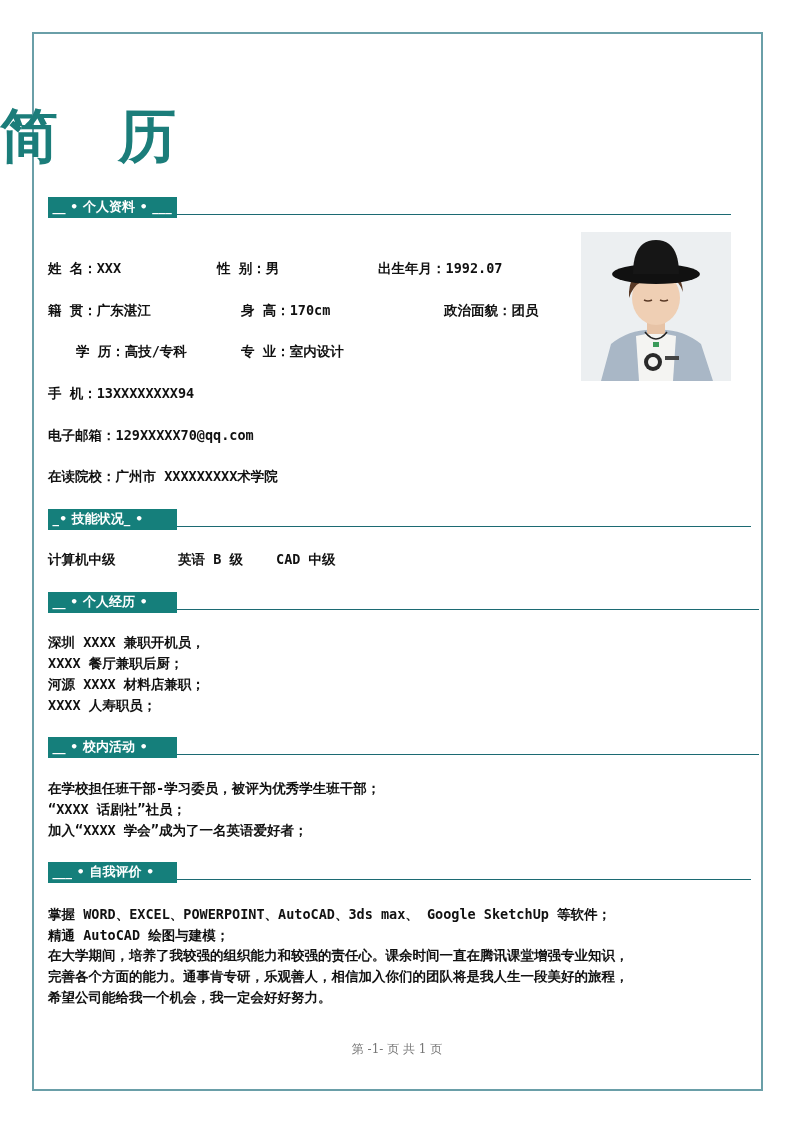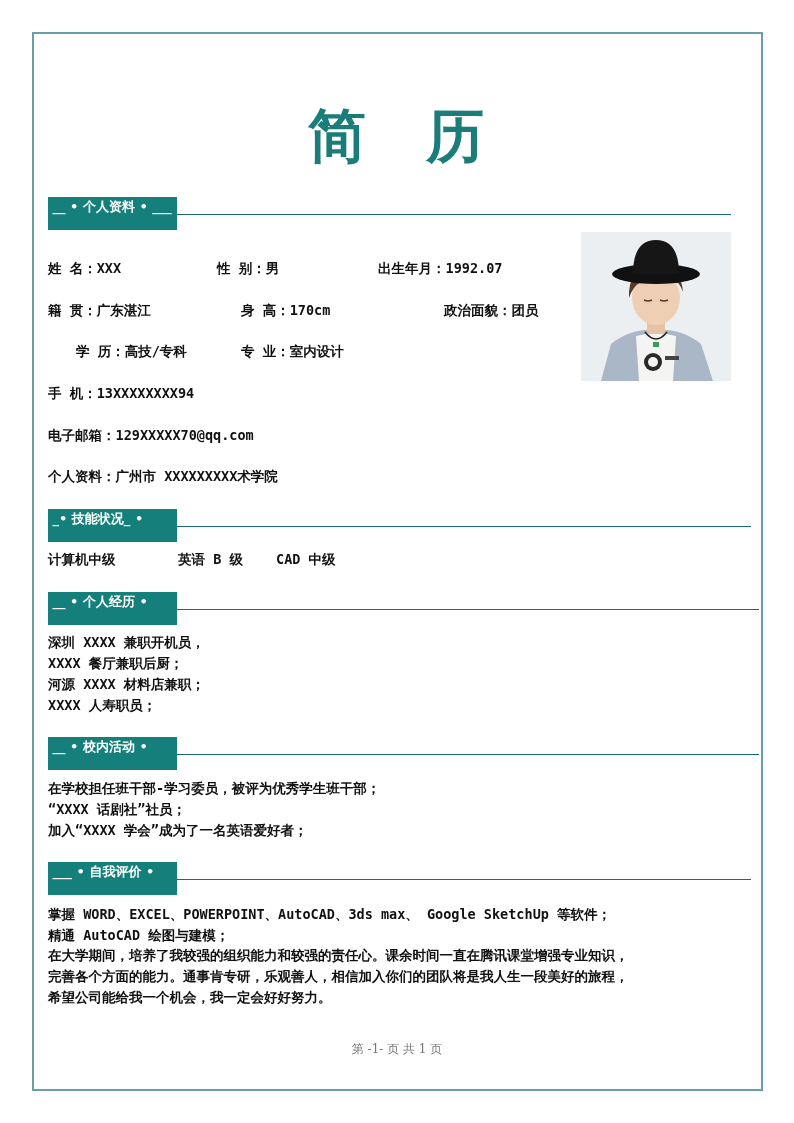--- a/index.html
+++ b/index.html
@@ -1,26 +1,26 @@
 <!DOCTYPE html>
 <html><head>
 <meta charset="utf-8">
 <style>
   html, body { margin: 0; padding: 0; background: #ffffff; }
   body { width: 794px; height: 1123px; position: relative; overflow: hidden;
          font-family: "DejaVu Sans", sans-serif; color: #111; }
   .page-border { position: absolute; left: 32px; top: 32px; width: 727px; height: 1055px;
                  border: 2px solid #6a9fa8; box-sizing: content-box; }
-  .title { position: absolute; left: 0; width: 794px; top: 98px; text-align: center;
+  .title { position: absolute; left: 0; width: 794px; top: 98px; 
            font-family: "DejaVu Serif", serif; font-size: 58px; color: #1b7d7a; font-weight: bold;
            letter-spacing: 2px; }
   .title span { display: inline-block; }
   .title .gap { width: 58px; }
   .section-head { position: absolute; left: 48px; height: 19px; }
-  .section-tag { position: absolute; left: 0; top: 0; width: 129px; height: 33px; background: #157f7b;
+  .section-tag { position: absolute; left: 0; top: 0; width: 129px; height: 21px; background: #157f7b;
                  color: #ffffff; font-size: 13px; font-weight: bold; line-height: 19px; white-space: pre;
                  box-sizing: border-box; padding-left: 0; }
   .section-line { position: absolute; left: 129px; top: 17px; height: 1px; background: #1c6a73; }
   .field { position: absolute; font-size: 13.5px; font-weight: bold; white-space: pre;
            font-family: "DejaVu Sans Mono", monospace; }
   .photo { position: absolute; left: 581px; top: 232px; width: 150px; height: 149px;
            background: #eef0f2; overflow: hidden; }
   .line-text { position: absolute; left: 48px; font-size: 13.5px; font-weight: bold; white-space: pre;
                font-family: "DejaVu Sans Mono", monospace; line-height: 21px; }
   .footer { position: absolute; left: 0; width: 794px; top: 1041px; text-align: center; font-size: 12px;
@@ -46,21 +46,21 @@
 
 <div class="field" style="left:48px; top:302px;">籍 贯：广东湛江</div>
 <div class="field" style="left:241px; top:302px;">身 高：170cm</div>
 <div class="field" style="left:401px; top:302px;padding-left:43px;">政治面貌：团员</div>
 
 <div class="field" style="left:48px; top:343px;margin-left:28px;">学 历：高技/专科</div>
 <div class="field" style="left:241px; top:343px;">专 业：室内设计</div>
 
 <div class="field" style="left:48px; top:385px;">手 机：13XXXXXXXX94</div>
 <div class="field" style="left:48px; top:427px;">电子邮箱：129XXXXX70@qq.com</div>
-<div class="field" style="left:48px; top:468px;">个人资料：广州市 XXXXXXXXX术学院</div>
+<div class="field" style="left:48px; top:468px;">在读院校：广州市 XXXXXXXXX术学院</div>
 
 <div class="photo" title="证件照">
   <svg width="150" height="149" viewBox="0 0 150 149">
     <rect width="150" height="149" fill="#eceff1"></rect>
 
     <path d="M20 149 L30 112 Q50 96 75 98 Q100 96 120 112 L132 149 Z" fill="#a9b7c6"></path>
     <path d="M55 104 L75 100 L95 104 L92 149 L58 149 Z" fill="#f4f4f2"></path>
 
     <circle cx="72" cy="130" r="9" fill="#2a2a2a"></circle>
     <circle cx="72" cy="130" r="5" fill="#f4f4f2"></circle>

